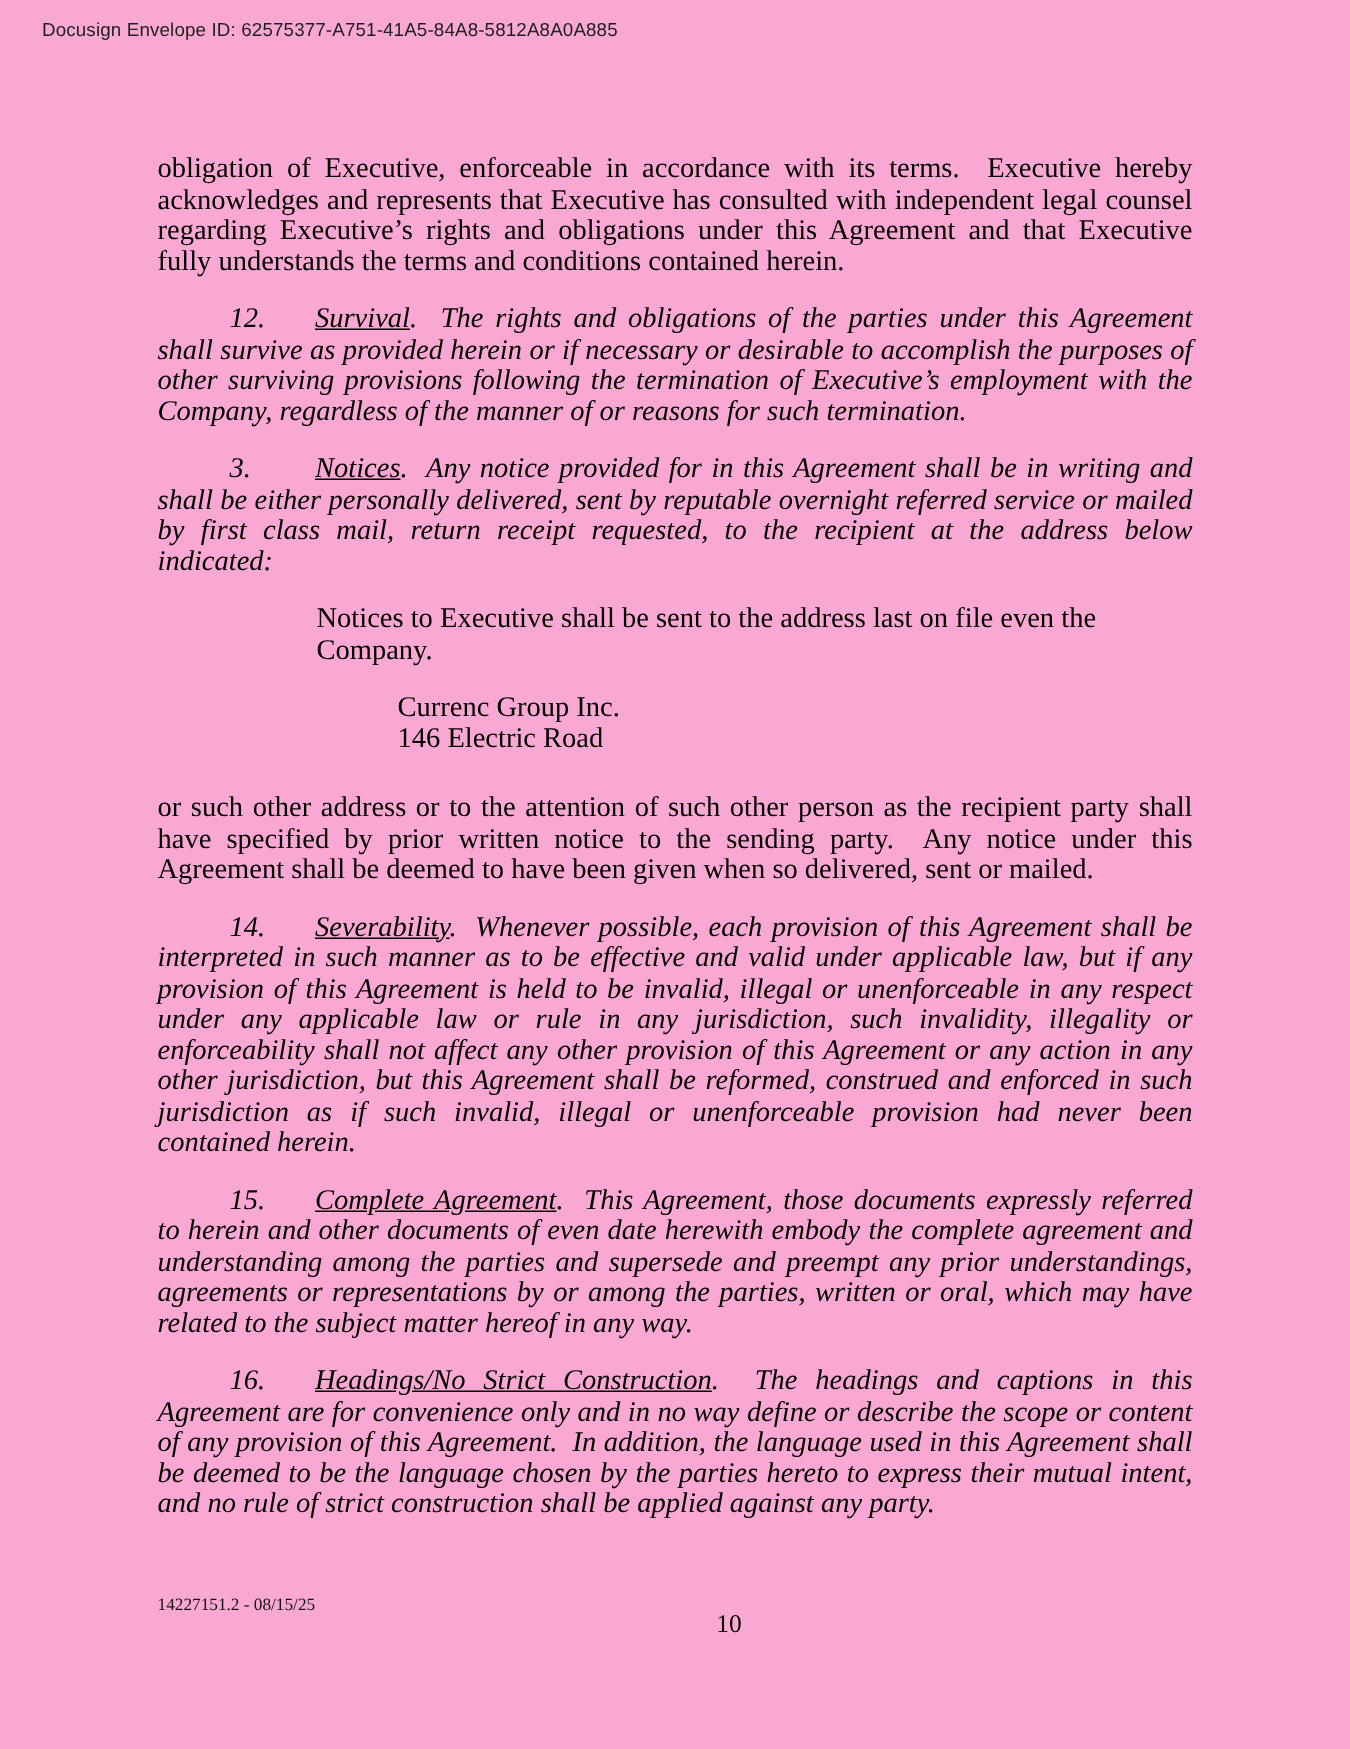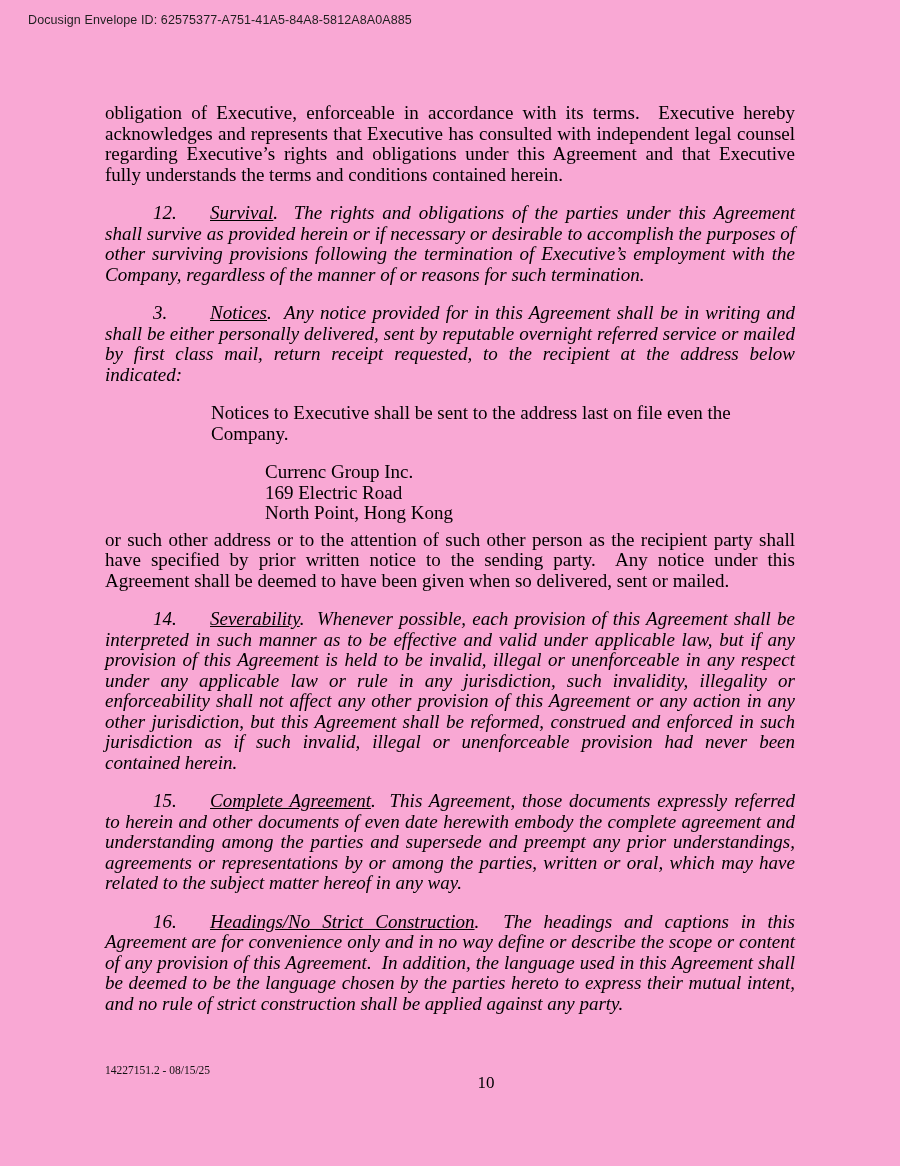--- a/index.html
+++ b/index.html
@@ -50,21 +50,21 @@
   }
   .sec-heading {
     text-decoration: underline;
   }
   .notice-line {
     margin: 0 0 18px 106px;
     text-align: left;
     white-space: pre-wrap;
   }
   .address-block {
-    margin: 0 0 6px 160px;
+    margin: 0 0 26px 160px;
     text-align: left;
   }
   .address-line {
     white-space: pre-wrap;
   }
   .page-number {
     position: absolute;
     left: 0;
     top: 1073px;
     width: 900px;
@@ -95,22 +95,21 @@
 
     <p class="para section-para"><span class="secnum">12.</span><span class="sec-heading">Survival</span><span>.  The rights and obligations of the parties under this Agreement shall survive as provided herein or if necessary or desirable to accomplish the purposes of other surviving provisions following the termination of Executive’s employment with the Company, regardless of the manner of or reasons for such termination.</span></p>
 
     <p class="para section-para"><span class="secnum">3.</span><span class="sec-heading">Notices</span><span>.  Any notice provided for in this Agreement shall be in writing and shall be either personally delivered, sent by reputable overnight referred service or mailed by first class mail, return receipt requested, to the recipient at the address below indicated:</span></p>
 
     <p class="notice-line">Notices to Executive shall be sent to the address last on file even the Company.</p>
 
 
     <div class="address-block">
       <div class="address-line">Currenc Group Inc.</div>
-      <div class="address-line">169 Electric Road</div>
-      <div class="address-line">North Point, Hong Kong</div>
+      <div class="address-line">146 Electric Road</div>
     </div>
 
     <p class="para">or such other address or to the attention of such other person as the recipient party shall have specified by prior written notice to the sending party.  Any notice under this Agreement shall be deemed to have been given when so delivered, sent or mailed.</p>
 
     <p class="para section-para"><span class="secnum">14.</span><span class="sec-heading">Severability</span><span>.  Whenever possible, each provision of this Agreement shall be interpreted in such manner as to be effective and valid under applicable law, but if any provision of this Agreement is held to be invalid, illegal or unenforceable in any respect under any applicable law or rule in any jurisdiction, such invalidity, illegality or enforceability shall not affect any other provision of this Agreement or any action in any other jurisdiction, but this Agreement shall be reformed, construed and enforced in such jurisdiction as if such invalid, illegal or unenforceable provision had never been contained herein.</span></p>
 
     <p class="para section-para"><span class="secnum">15.</span><span class="sec-heading">Complete Agreement</span><span>.  This Agreement, those documents expressly referred to herein and other documents of even date herewith embody the complete agreement and understanding among the parties and supersede and preempt any prior understandings, agreements or representations by or among the parties, written or oral, which may have related to the subject matter hereof in any way.</span></p>
 
     <p class="para section-para"><span class="secnum">16.</span><span class="sec-heading">Headings/No Strict Construction</span><span>.  The headings and captions in this Agreement are for convenience only and in no way define or describe the scope or content of any provision of this Agreement.  In addition, the language used in this Agreement shall be deemed to be the language chosen by the parties hereto to express their mutual intent, and no rule of strict construction shall be applied against any party.</span></p>
 

